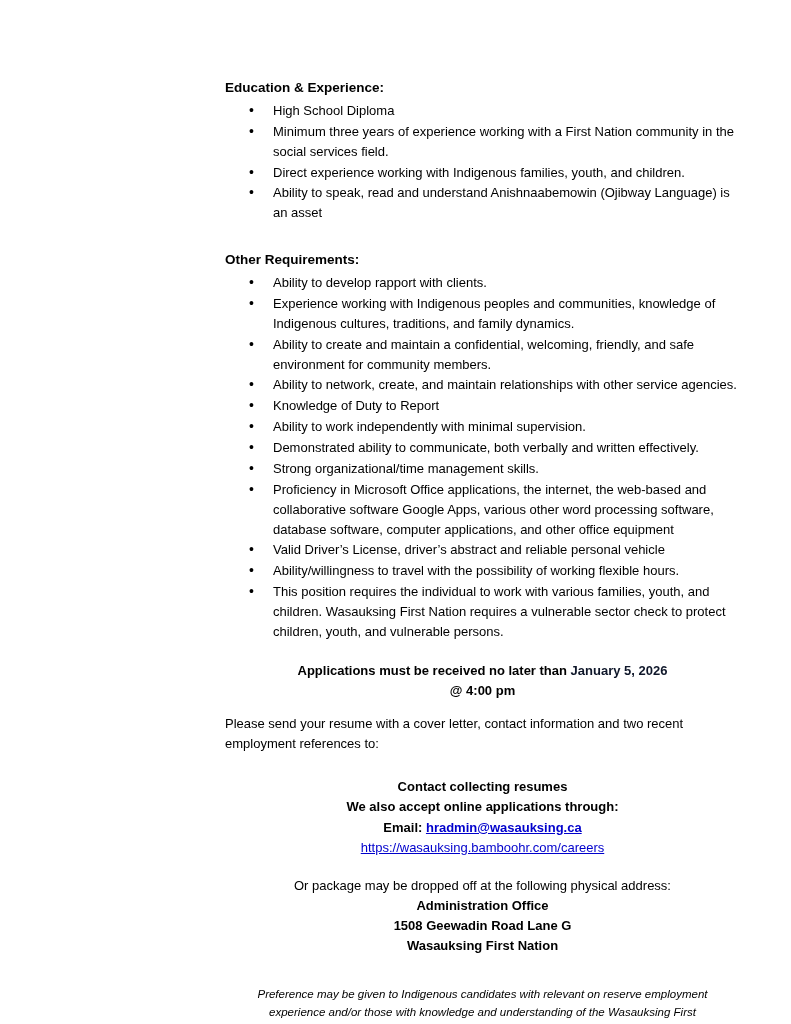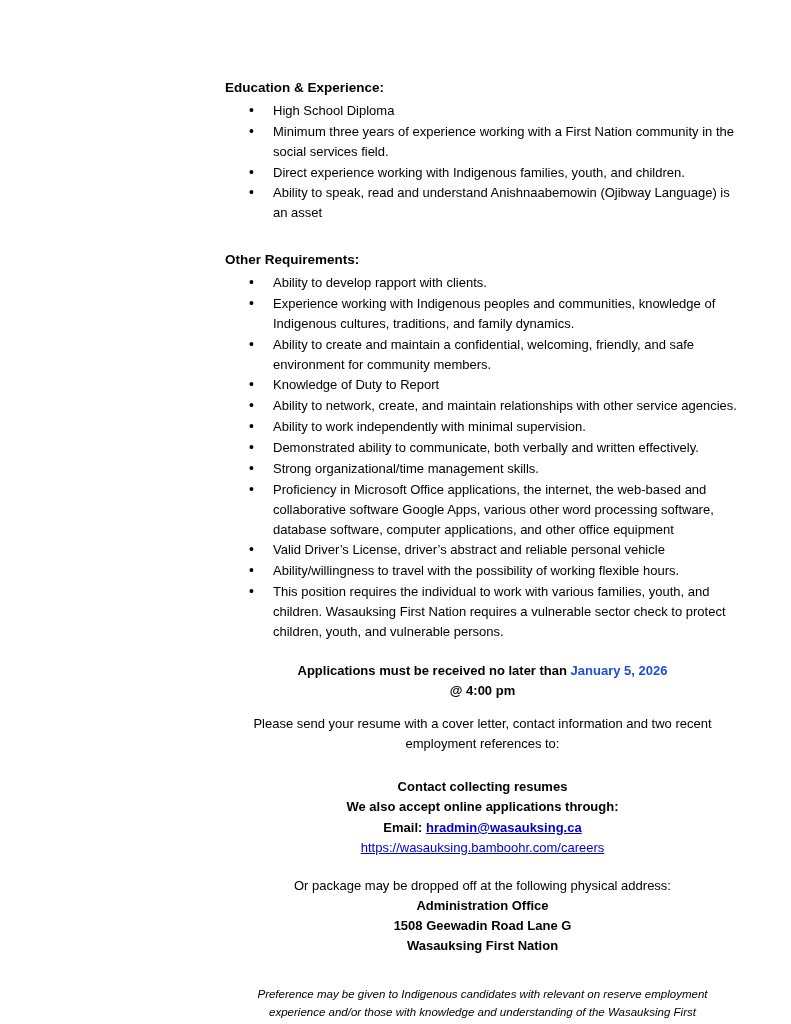--- a/index.html
+++ b/index.html
@@ -58,29 +58,28 @@
   .gap-lg { height: 28px; }
   .gap-md { height: 18px; }
   .gap-sm { height: 10px; }
 
   .center-block {
     text-align: center;
     font-size: 13px;
     line-height: 1.55;
   }
   .bold { font-weight: bold; margin-top: 48px; }
-  .red { color: #1d4ed8; }
+  .red { color: #0f172a; }
   .link {
     color: #0000cc;
     text-decoration: underline;
   }
   .para {
     font-size: 13px;
     line-height: 1.55;
-    text-align: center;
   }
   .footer-note {
     margin-top: 30px;
     font-size: 11.5px;
     font-style: italic;
     line-height: 1.5;
     text-align: center;
     padding: 0 30px;
   }
   .tight { margin: 0; }
@@ -102,22 +101,22 @@
     </div>
 
     <div class="gap-lg"></div>
 
     <div>
       <p class="section-heading">Other Requirements:</p>
       <ul class="bullets">
         <li>Ability to develop rapport with clients.</li>
         <li>Experience working with Indigenous peoples and communities, knowledge of Indigenous cultures, traditions, and family dynamics.</li>
         <li>Ability to create and maintain a confidential, welcoming, friendly, and safe environment for community members.</li>
+        <li>Ability to network, create, and maintain relationships with other service agencies.</li>
         <li>Knowledge of Duty to Report</li>
-        <li>Ability to network, create, and maintain relationships with other service agencies.</li>
         <li>Ability to work independently with minimal supervision.</li>
         <li>Demonstrated ability to communicate, both verbally and written effectively.</li>
         <li>Strong organizational/time management skills.</li>
         <li>Proficiency in Microsoft Office applications, the internet, the web-based and collaborative software Google Apps, various other word processing software, database software, computer applications, and other office equipment</li>
         <li>Valid Driver’s License, driver’s abstract and reliable personal vehicle</li>
         <li>Ability/willingness to travel with the possibility of working flexible hours.</li>
         <li>This position requires the individual to work with various families, youth, and children.  Wasauksing First Nation requires a vulnerable sector check to protect children, youth, and vulnerable persons.</li>
       </ul>
     </div>
 

